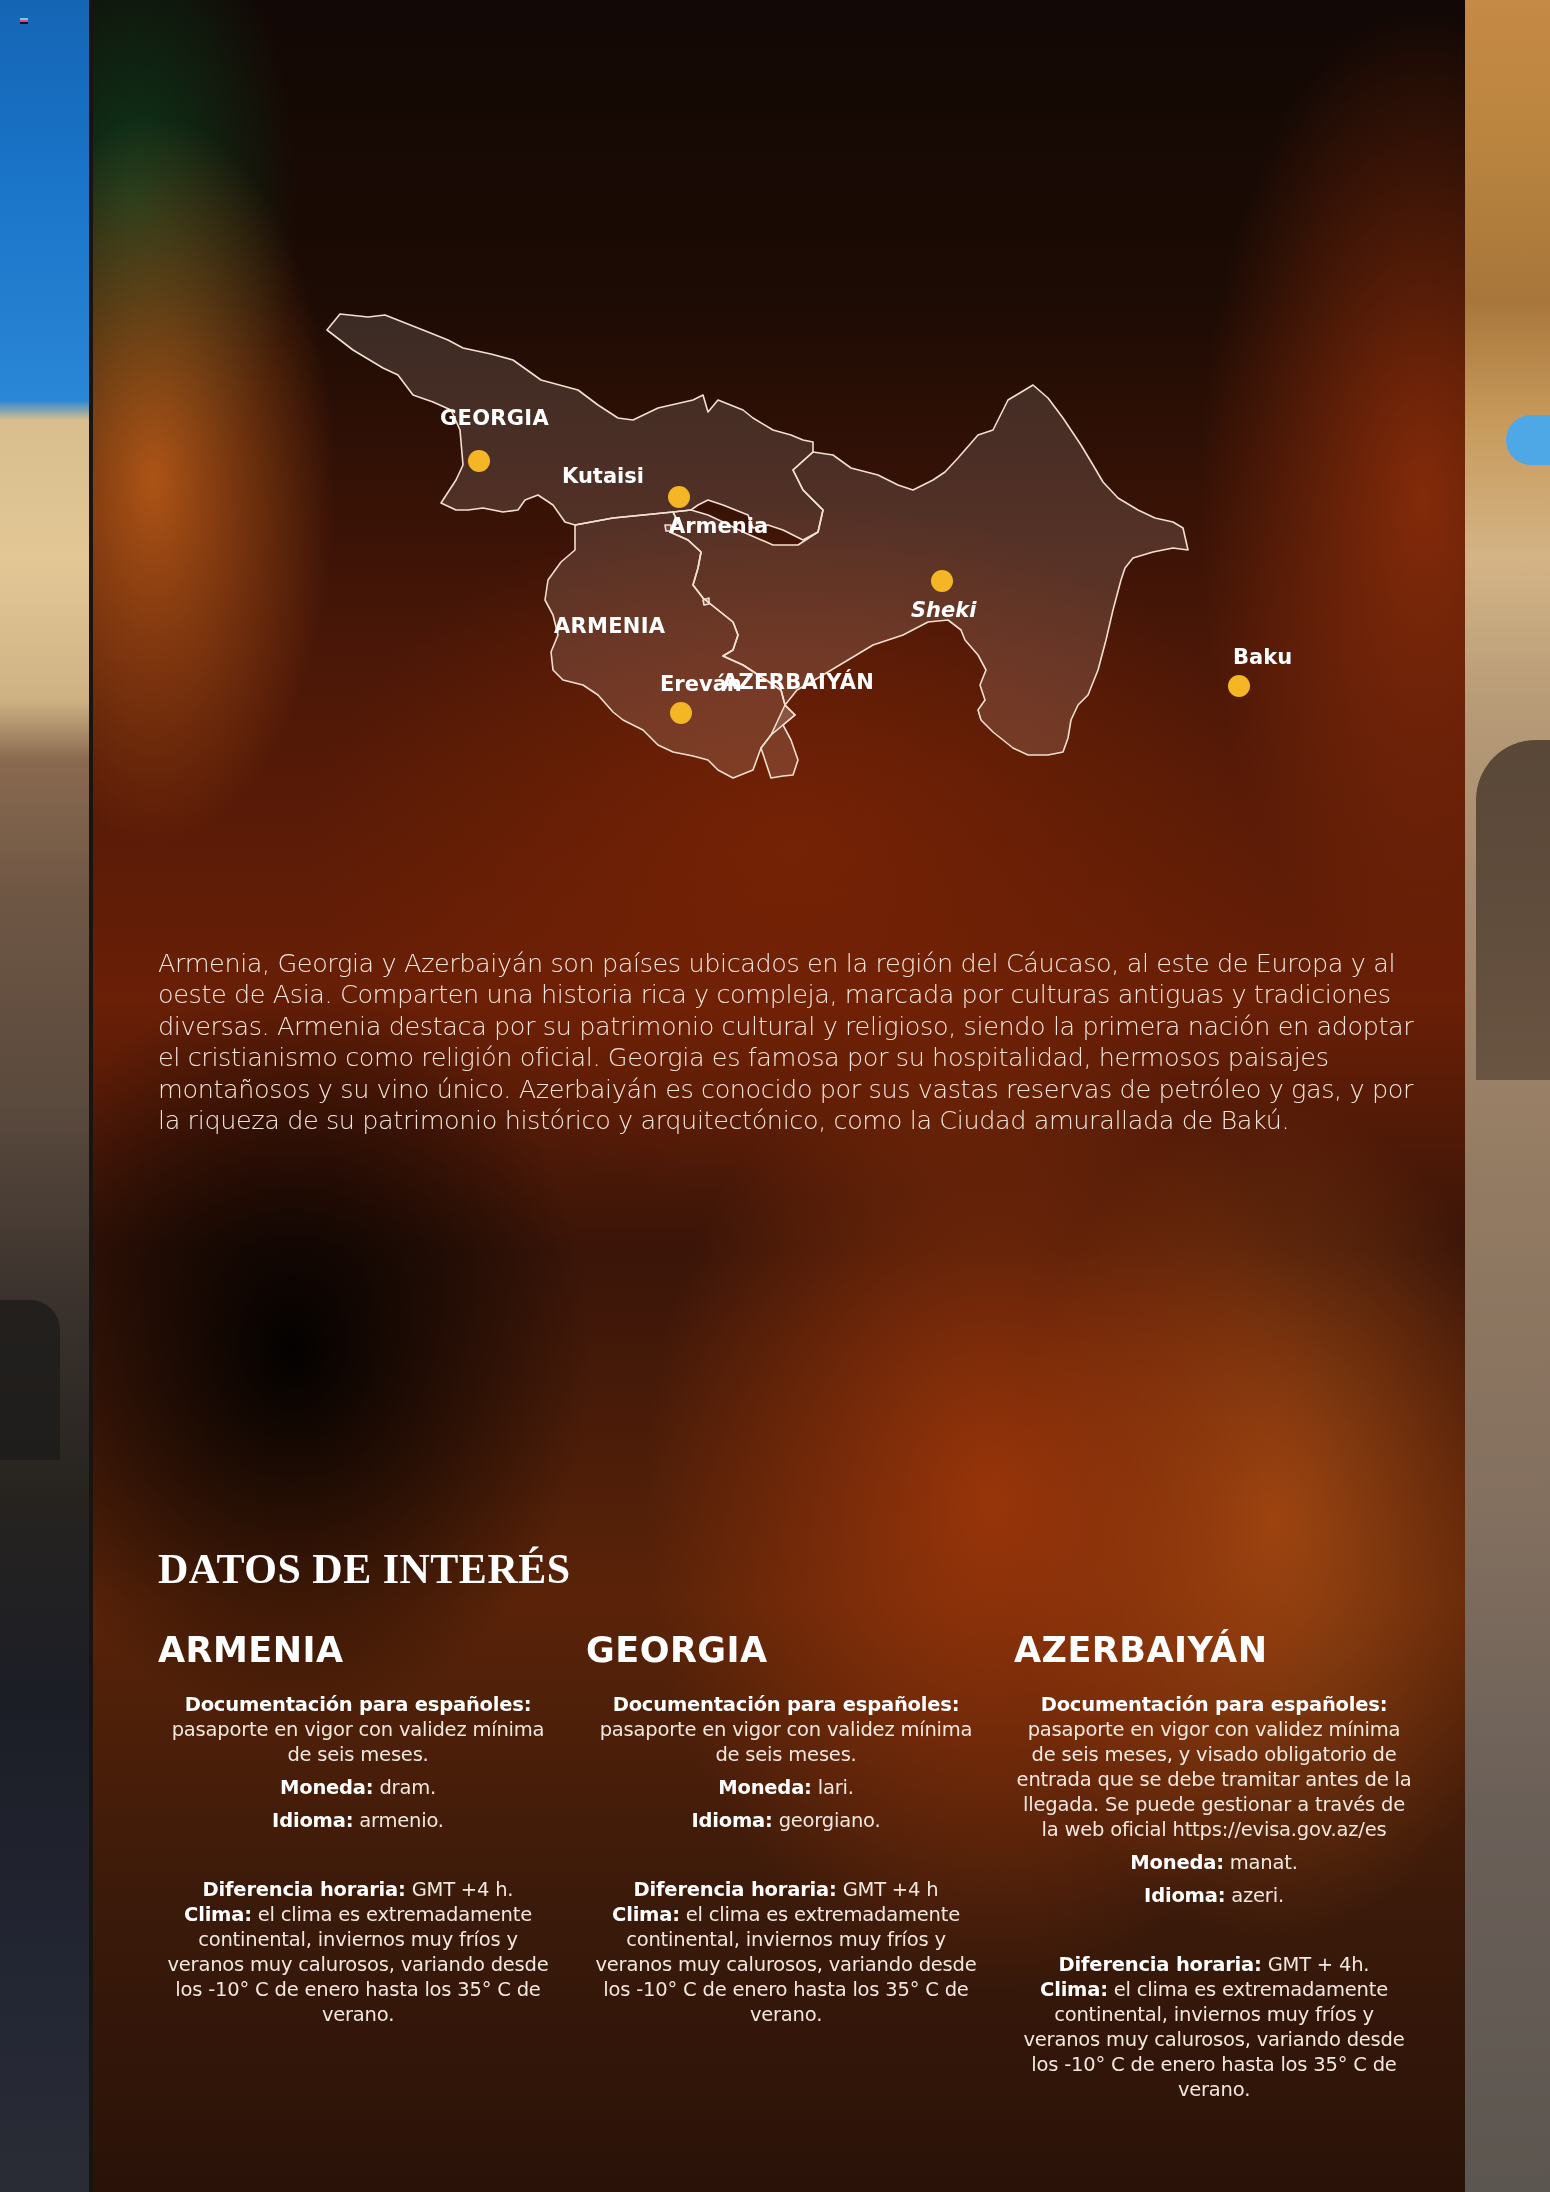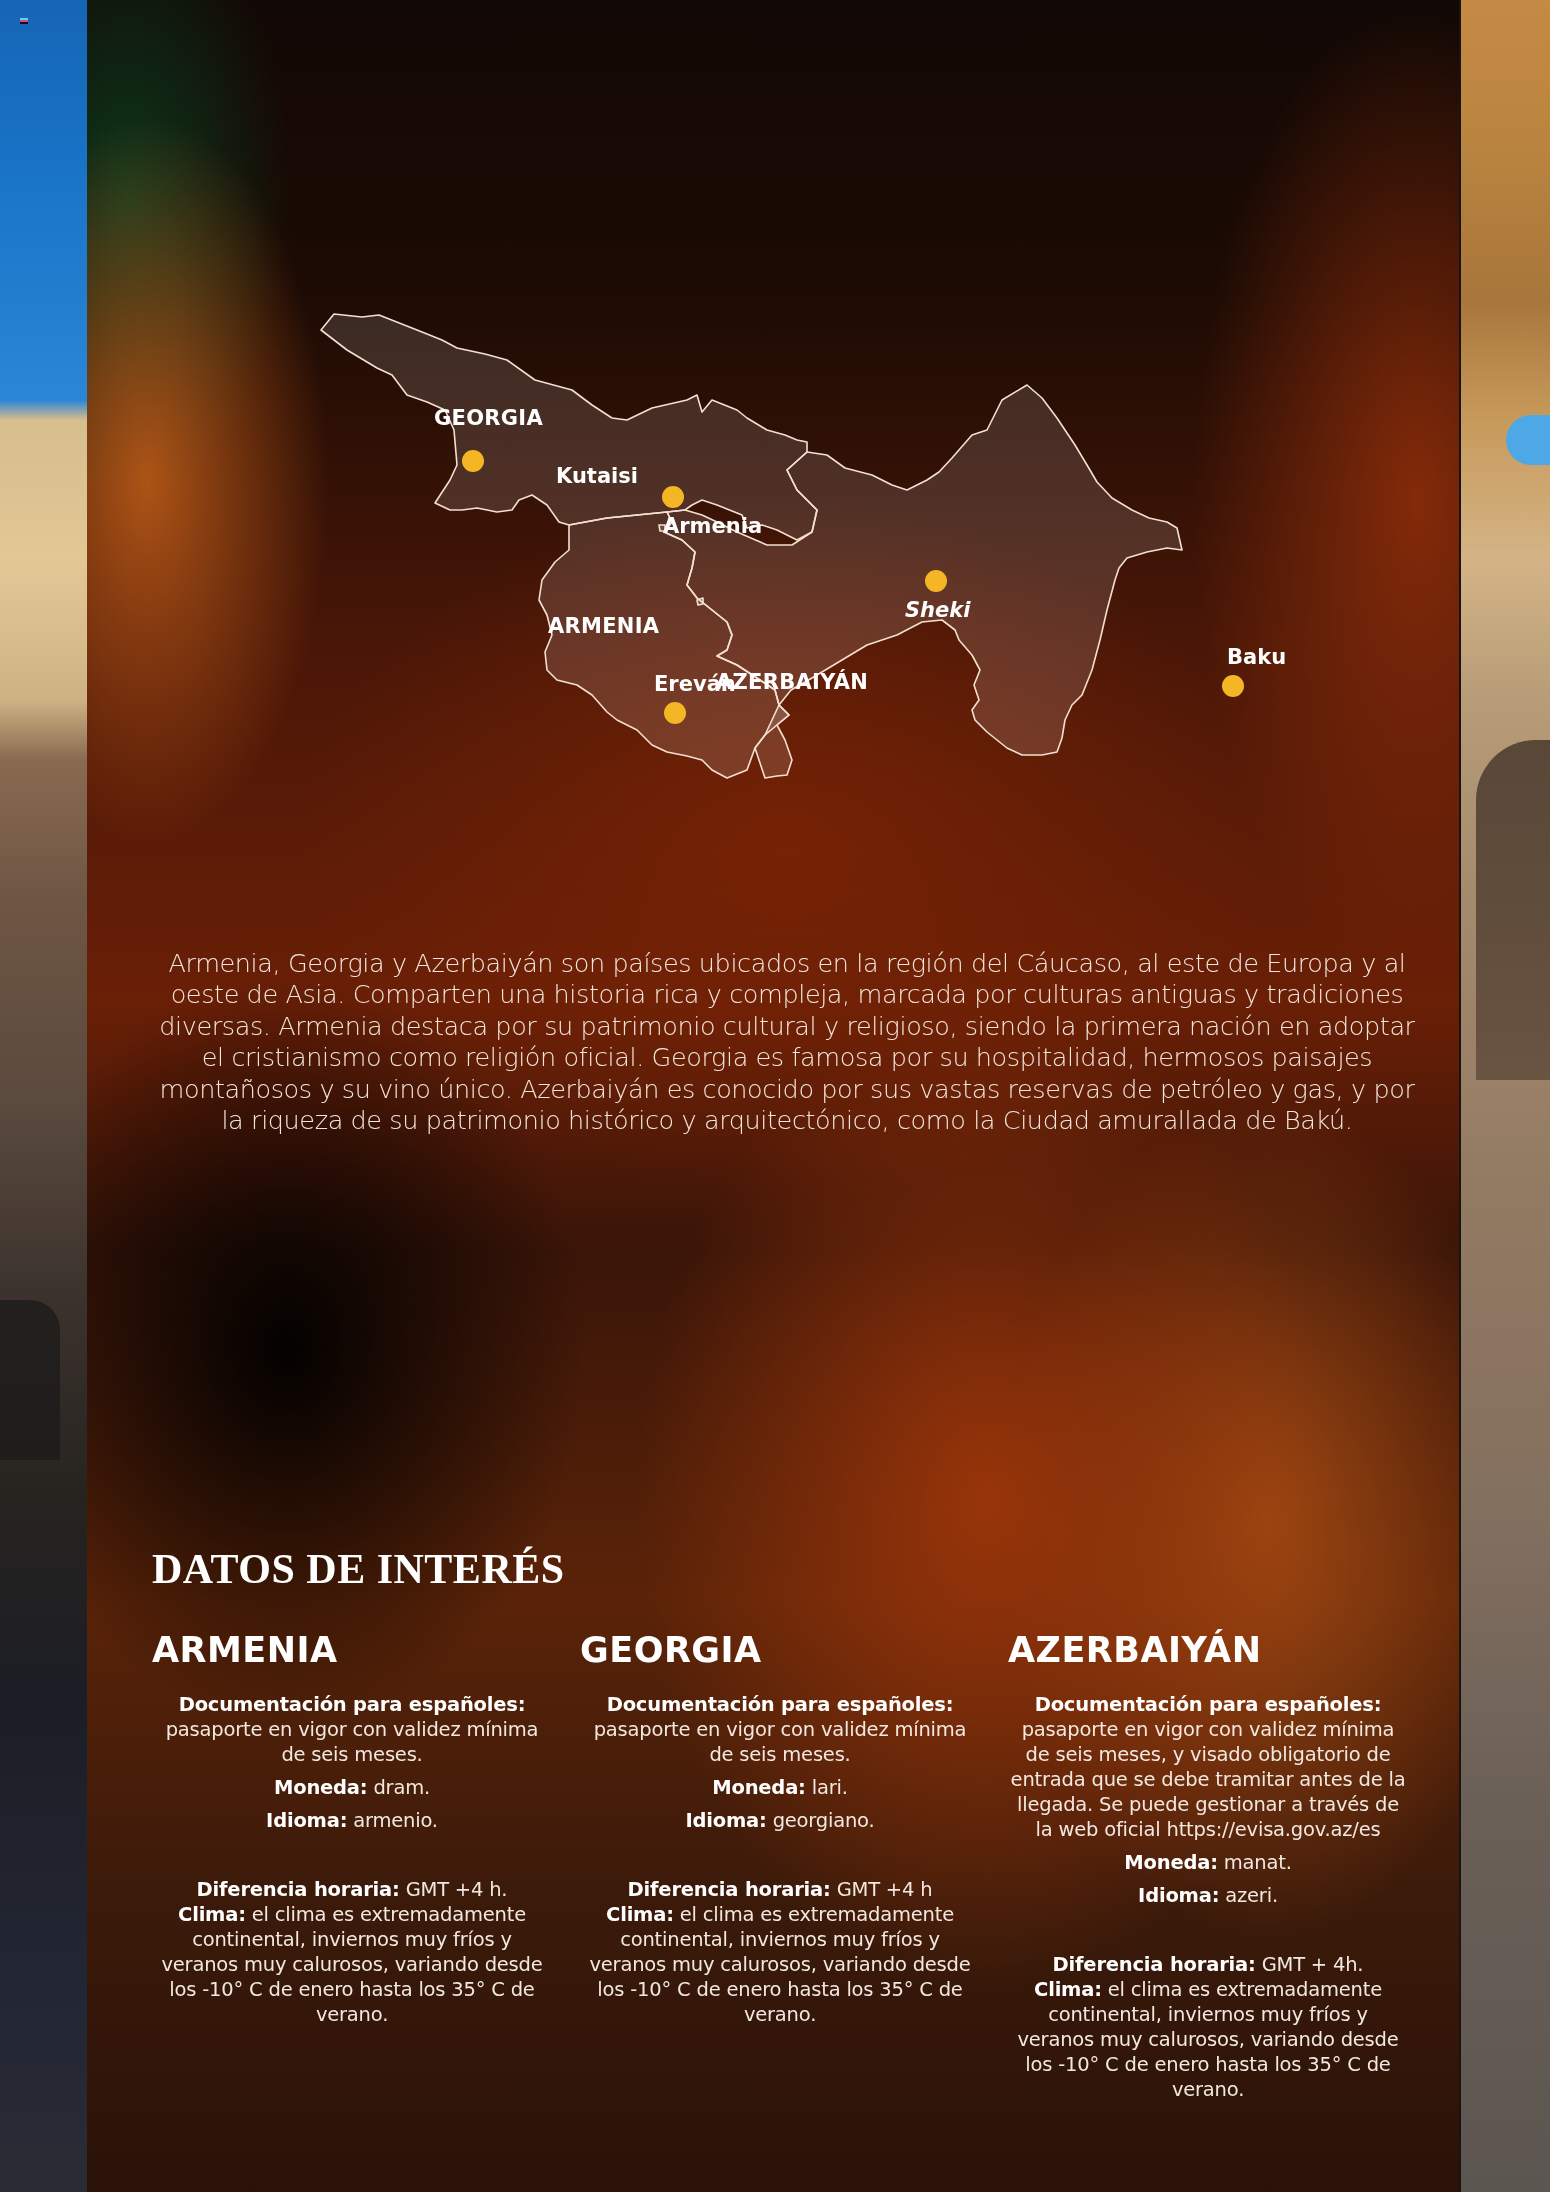--- a/index.html
+++ b/index.html
@@ -39,21 +39,21 @@
   .photo-right .sky {
     position: absolute; left: 45px; top: 415px; width: 44px; height: 50px;
     background: #4fa8e6; border-radius: 40px 0 0 40px;
   }
   .photo-right .archway {
     position: absolute; left: 15px; top: 740px; width: 74px; height: 340px;
     background: linear-gradient(180deg,#3b2c22,#5a4536); border-radius: 60px 0 0 0; opacity: .75;
   }
   
   .panel {
-    position: absolute; left: 87px; top: 0; width: 1372px; height: 2192px; overflow: hidden;
+    position: absolute; left: 93px; top: 0; width: 1372px; height: 2192px; overflow: hidden;
     background:
       radial-gradient(ellipse 260px 520px at 60px 480px, rgba(195,95,25,.85), rgba(0,0,0,0) 70%),
       radial-gradient(ellipse 220px 420px at 40px 200px, rgba(10,60,30,.9), rgba(0,0,0,0) 75%),
       radial-gradient(ellipse 500px 700px at 900px 1500px, rgba(160,55,10,.9), rgba(0,0,0,0) 70%),
       radial-gradient(ellipse 380px 600px at 1180px 1520px, rgba(175,80,20,.8), rgba(0,0,0,0) 70%),
       radial-gradient(ellipse 400px 500px at 200px 1350px, rgba(0,0,0,.95), rgba(0,0,0,0) 75%),
       radial-gradient(ellipse 320px 700px at 1330px 500px, rgba(140,45,10,.9), rgba(0,0,0,0) 70%),
       radial-gradient(ellipse 700px 500px at 700px 850px, rgba(120,35,5,.9), rgba(0,0,0,0) 70%),
       linear-gradient(180deg, #120805 0px, #1d0b04 300px, #4a1707 650px, #6a1f06 1000px, #3a1508 1250px, #5a2308 1600px, #3b1a0a 1900px, #2a1208 2192px);
   }
@@ -69,21 +69,20 @@
   .city-label { font-size: 21px; margin-left: 44px; }
   .city-dot {
     position: absolute; width: 22px; height: 22px; border-radius: 50%;
     background: #f5b625;
   }
   .intro {
     position: absolute; left: 65px; top: 922px; width: 1270px;
     color: #f2e6dc; font-size: 25.5px; line-height: 31.5px;
     font-family: "DejaVu Sans", sans-serif; font-weight: 300;
     letter-spacing: -.4px;
-    text-align: center;
   }
   .section-title {
     position: absolute; left: 65px; top: 1545px;
     color: #fff; font-size: 42px; font-weight: 700; letter-spacing: .5px;
     font-family: Liberation Serif, serif;
   }
   .country-col {
     position: absolute; top: 1630px; width: 400px; color: #f2e8e0;
     font-family: "DejaVu Sans", sans-serif;
   }

